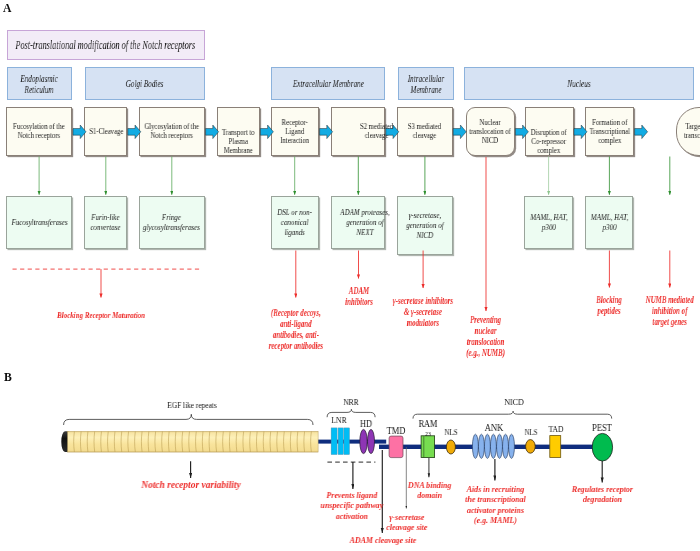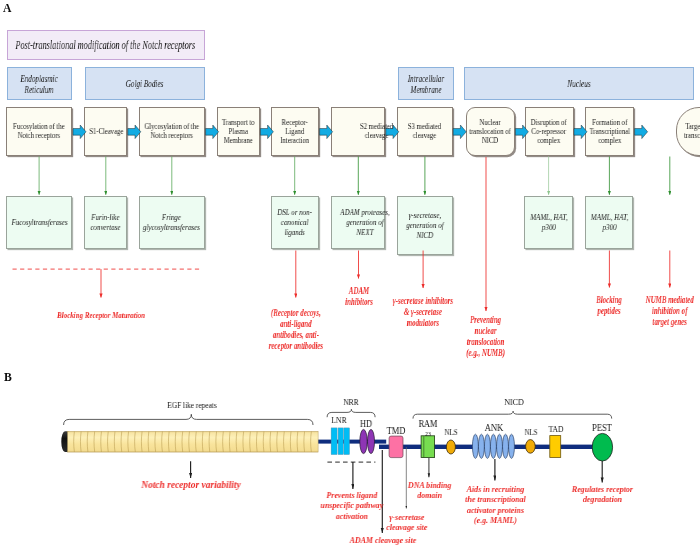--- a/index.html
+++ b/index.html
@@ -45,52 +45,55 @@
   <div class="box banner" style="left:6.5px;top:30px;width:198.5px;height:30px;">
       <span class="t">Post-translational modification of the Notch receptors</span>
     </div>
 
   <div class="box comp" style="left:6.5px;top:67px;width:65px;height:33px;--w:63.0px;">
       <span class="t">Endoplasmic Reticulum</span>
     </div>
   <div class="box comp" style="left:84.5px;top:67px;width:120px;height:33px;--w:118.0px;">
       <span class="t">Golgi Bodies</span>
     </div>
+  <div class="box comp" style="left:271.3px;top:67px;width:114px;height:33px;--w:112.0px;">
+      <span class="t">Extracellular Membrane</span>
+    </div>
   <div class="box comp" style="left:397.7px;top:67px;width:56.3px;height:33px;--w:54.3px;">
       <span class="t">Intracellular Membrane</span>
     </div>
   <div class="box comp" style="left:464.3px;top:67px;width:229.3px;height:33px;justify-content:center;--w:227.3px;">
       <span class="t">Nucleus</span>
     </div>
 
   <div class="box step" style="left:5.7px;top:107px;width:66.8px;height:49px;--w:64.8px;">
       <span class="t">Fucosylation of the Notch receptors</span>
     </div>
   <div class="box step" style="left:84.3px;top:107px;width:43px;height:49px;--w:41.0px;">
       <span class="t">S1-Cleavage</span>
     </div>
   <div class="box step" style="left:138.5px;top:107px;width:66.5px;height:49px;--w:64.5px;">
       <span class="t">Glycosylation of the Notch receptors</span>
     </div>
-  <div class="box step" style="left:216.8px;top:107px;width:43px;height:49px;--w:41.0px;">
+  <div class="box step" style="left:216.8px;top:107px;width:43px;height:49px;align-items:flex-end;--w:41.0px;">
       <span class="t">Transport to Plasma Membrane</span>
     </div>
   <div class="box step" style="left:270.5px;top:107px;width:48.4px;height:49px;--w:40.0px;">
       <span class="t">Receptor-Ligand Interaction</span>
     </div>
   <div class="box step" style="left:331.3px;top:107px;width:54px;height:49px;padding-left:36px;--w:52.0px;">
       <span class="t">S2 mediated cleavage</span>
     </div>
   <div class="box step" style="left:397.1px;top:107px;width:55.6px;height:49px;--w:53.6px;">
       <span class="t">S3 mediated cleavage</span>
     </div>
   <div class="box step" style="left:465.5px;top:107px;width:49.4px;height:49px;border-radius:9px;--w:47.4px;">
       <span class="t">Nuclear translocation of NICD</span>
     </div>
-  <div class="box step" style="left:524.5px;top:107px;width:49px;height:49px;--w:47.0px;">
+  <div class="box step" style="left:524.5px;top:107px;width:49px;height:49px;align-items:flex-end;--w:47.0px;">
       <span class="t">Disruption of Co-repressor complex</span>
     </div>
   <div class="box step" style="left:585.1px;top:107px;width:49.1px;height:49px;--w:47.1px;">
       <span class="t">Formation of Transcriptional complex</span>
     </div>
   <div class="box step" style="left:676px;top:107px;width:49.4px;height:49px;border-radius:23px;--w:47.4px;">
       <span class="t">Target gene transcription</span>
     </div>
 
   <div class="box player" style="left:5.7px;top:196.4px;width:66.8px;height:52.4px;--w:64.8px;">

